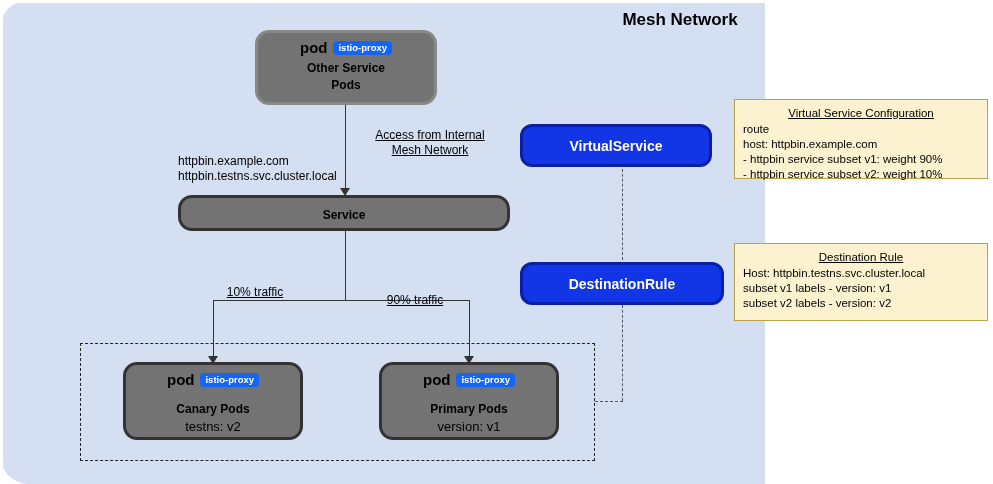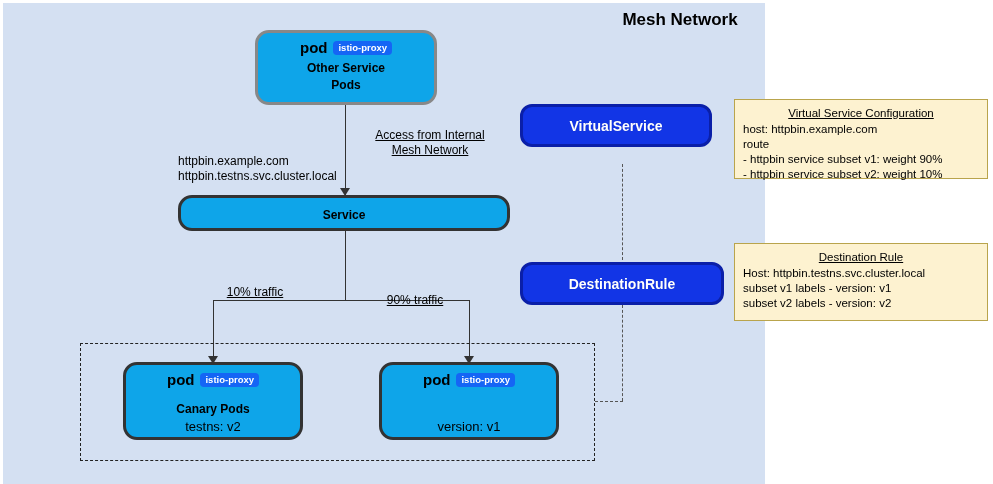--- a/index.html
+++ b/index.html
@@ -9,20 +9,21 @@
   }
   body {
     font-family: "Liberation Sans", sans-serif;
   }
   #canvas {
     position: relative;
     width: 993px;
     height: 484px;
     background: #ffffff;
     overflow: hidden;
+    border-radius: 29px;
   }
 
   
   #mesh-panel {
     position: absolute;
     left: 3px;
     top: 3px;
     width: 762px;
     height: 481px;
     background: #d4e0f2;
@@ -35,21 +36,21 @@
     text-align: center;
     font-size: 17px;
     font-weight: bold;
     color: #000000;
     letter-spacing: 0px;
   }
 
   
   .node {
     position: absolute;
-    background: #0ea5e9;
+    background: #737373;
     border-radius: 14px;
     box-sizing: border-box;
     text-decoration: underline;
   }
   .node.dark   { border: 3px solid #333333; }
   .node.gray   { border: 3px solid #888888; }
 
   .pod-row {
     position: absolute;
     top: 6px;
@@ -225,39 +226,40 @@
       <span class="pod-label">pod</span><span class="istio-badge">istio-proxy</span>
     </div>
     <div class="node-title" style="top:36px;">Canary Pods</div>
     <div class="node-sub" style="top:54px;">testns: v2</div>
   </div>
 
   <div class="node dark" style="left:379px; top:362px; width:180px; height:78px;">
     <div class="pod-row">
       <span class="pod-label">pod</span><span class="istio-badge">istio-proxy</span>
     </div>
+    <div class="node-title" style="top:36px;">Primary Pods</div>
     <div class="node-sub" style="top:54px;">version: v1</div>
   </div>
 
   <div class="dashed-vline" style="left:622px; top:164px; height:96px;"></div>
   <div class="dashed-vline" style="left:622px; top:305px; height:96px;"></div>
   <div class="dashed-hline" style="left:595px; top:401px; width:28px;"></div>
 
-  <div class="crd" style="left:520px; top:104px; width:192px; height:43px;">
+  <div class="crd" style="left:520px; top:124px; width:192px; height:43px;">
     <span>VirtualService</span>
   </div>
 
   <div class="crd" style="left:520px; top:262px; width:204px; height:43px;">
     <span>DestinationRule</span>
   </div>
 
   <div class="config" style="left:734px; top:99px; width:254px; height:80px;">
     <span class="cfg-title">Virtual Service Configuration</span>
+    <span class="cfg-line">route</span>
     <span class="cfg-line">host: httpbin.example.com</span>
-    <span class="cfg-line">route</span>
     <span class="cfg-line">- httpbin service subset v1: weight 90%</span>
     <span class="cfg-line">- httpbin service subset v2: weight 10%</span>
   </div>
 
   <div class="config" style="left:734px; top:243px; width:254px; height:78px;">
     <span class="cfg-title">Destination Rule</span>
     <span class="cfg-line">Host: httpbin.testns.svc.cluster.local</span>
     <span class="cfg-line">subset v1 labels - version: v1</span>
     <span class="cfg-line">subset v2 labels - version: v2</span>
   </div>

